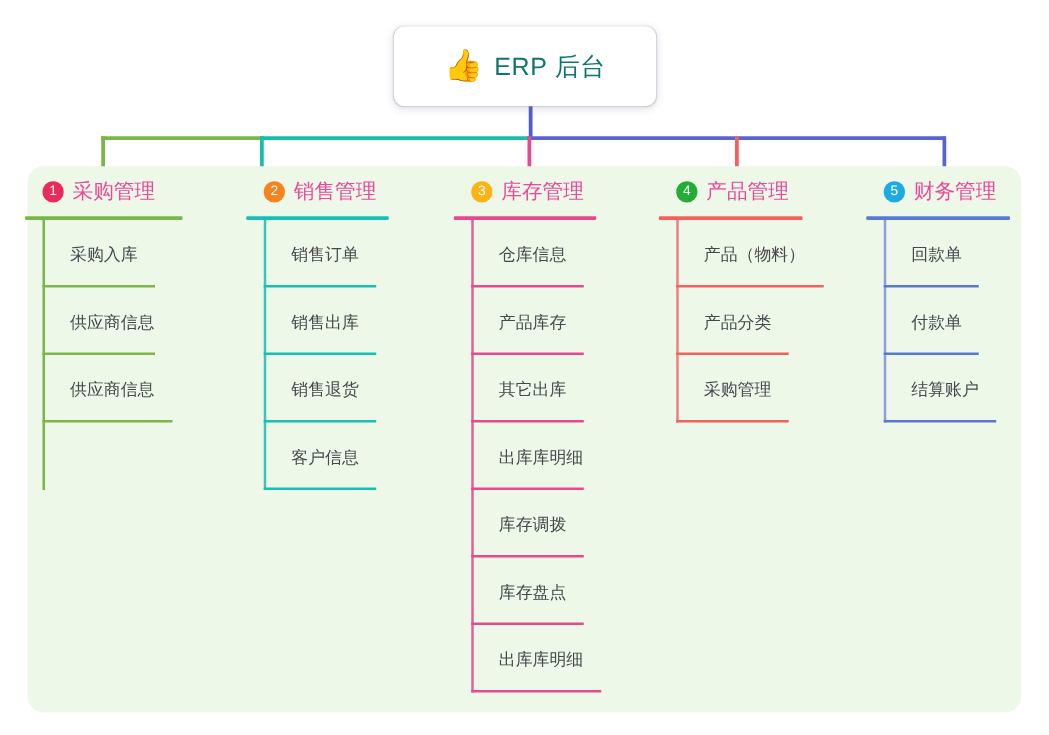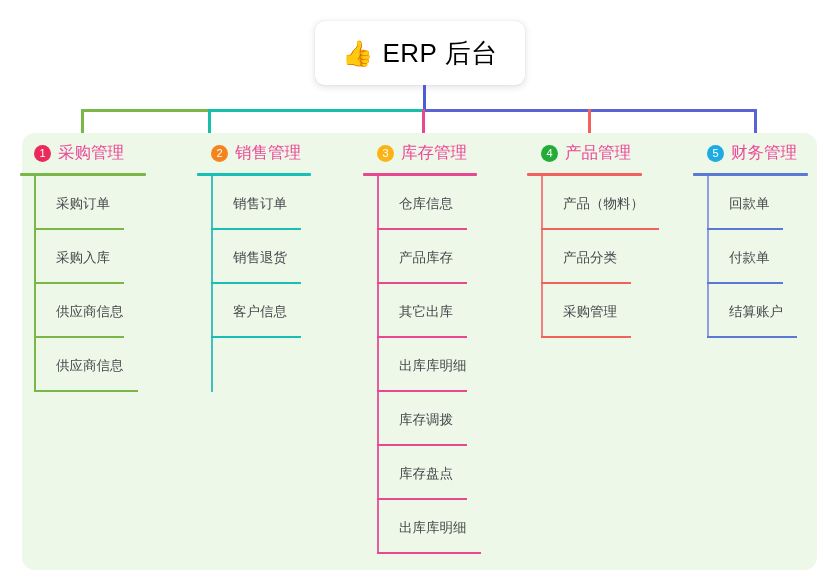--- a/index.html
+++ b/index.html
@@ -39,22 +39,22 @@
     display: flex;
     align-items: center;
     gap: 9px;
   }
   .title-emoji {
     font-size: 25px;
     line-height: 1;
     filter: saturate(1.15);
   }
   .title-text {
-    font-size: 26px;
-    color: #000000;
+    font-size: 20px;
+    color: #0f766e;
     letter-spacing: 0.5px;
     white-space: nowrap;
   }
 
   
   .conn {
     position: absolute;
   }
   
   .stem {
@@ -183,24 +183,20 @@
   <div id="columns-host">
       <div class="column" style="left: 20px;">
         <div class="col-header">
           <span class="badge" style="background: rgb(234, 42, 91);">1</span>
           <span class="col-title">采购管理</span>
         </div>
         <div class="header-rule" style="width: 126px; background: rgb(122, 182, 72);"></div>
         <div class="items">
           <div class="tree-line" style="background: rgb(122, 182, 72); height: 216px;"></div>
           <div class="item">
-            <span class="item-label">采购订单</span>
-            <div class="item-rule" style="width: 90px; background: rgb(122, 182, 72);"></div>
-          </div>
-          <div class="item">
             <span class="item-label">采购入库</span>
             <div class="item-rule" style="width: 90px; background: rgb(122, 182, 72);"></div>
           </div>
           <div class="item">
             <span class="item-label">供应商信息</span>
             <div class="item-rule" style="width: 90px; background: rgb(122, 182, 72);"></div>
           </div>
           <div class="item">
             <span class="item-label">供应商信息</span>
             <div class="item-rule" style="width: 104px; background: rgb(122, 182, 72);"></div>
@@ -213,20 +209,24 @@
           <span class="col-title">销售管理</span>
         </div>
         <div class="header-rule" style="width: 114px; background: rgb(23, 191, 180);"></div>
         <div class="items">
           <div class="tree-line" style="background: rgb(63, 193, 189); height: 216px;"></div>
           <div class="item">
             <span class="item-label">销售订单</span>
             <div class="item-rule" style="width: 90px; background: rgb(23, 191, 180);"></div>
           </div>
           <div class="item">
+            <span class="item-label">销售出库</span>
+            <div class="item-rule" style="width: 90px; background: rgb(23, 191, 180);"></div>
+          </div>
+          <div class="item">
             <span class="item-label">销售退货</span>
             <div class="item-rule" style="width: 90px; background: rgb(23, 191, 180);"></div>
           </div>
           <div class="item">
             <span class="item-label">客户信息</span>
             <div class="item-rule" style="width: 90px; background: rgb(23, 191, 180);"></div>
           </div>
         </div>
       </div>
       <div class="column" style="left: 363px;">

